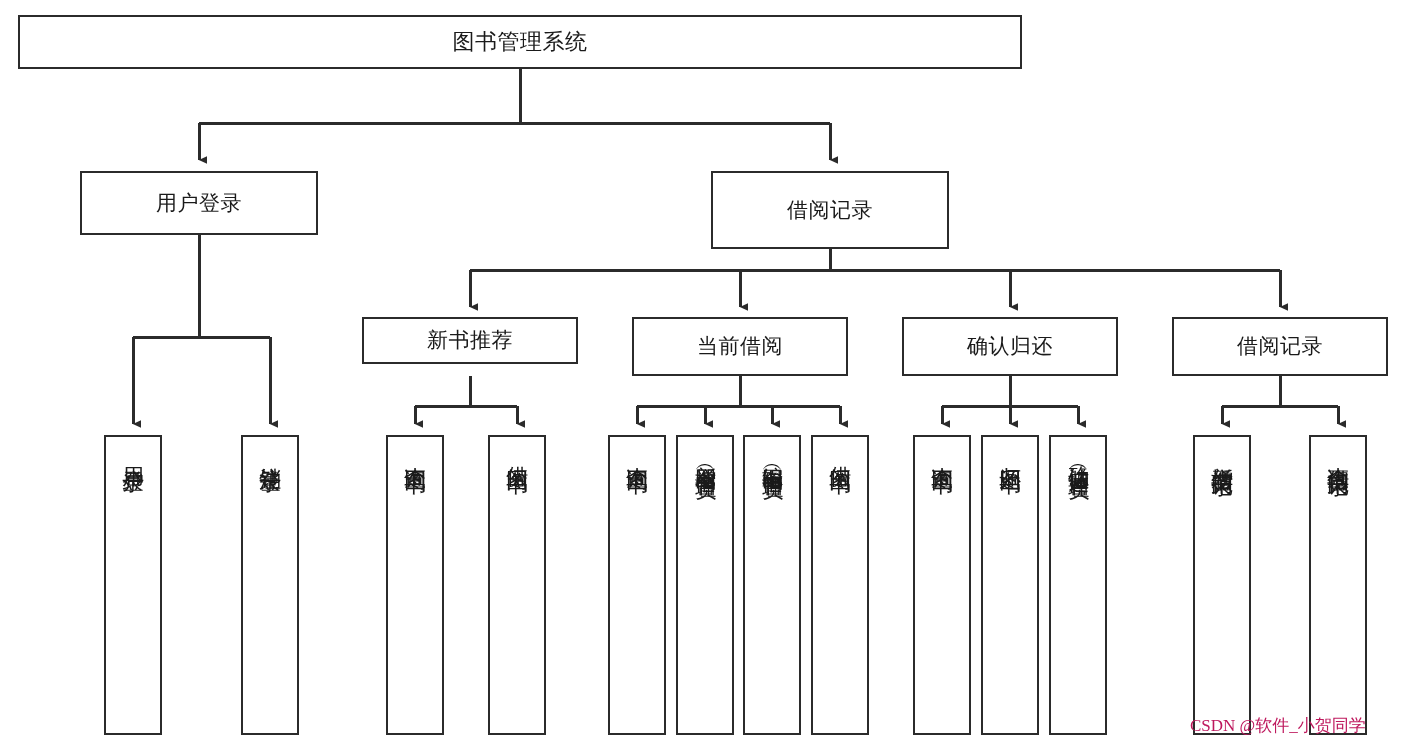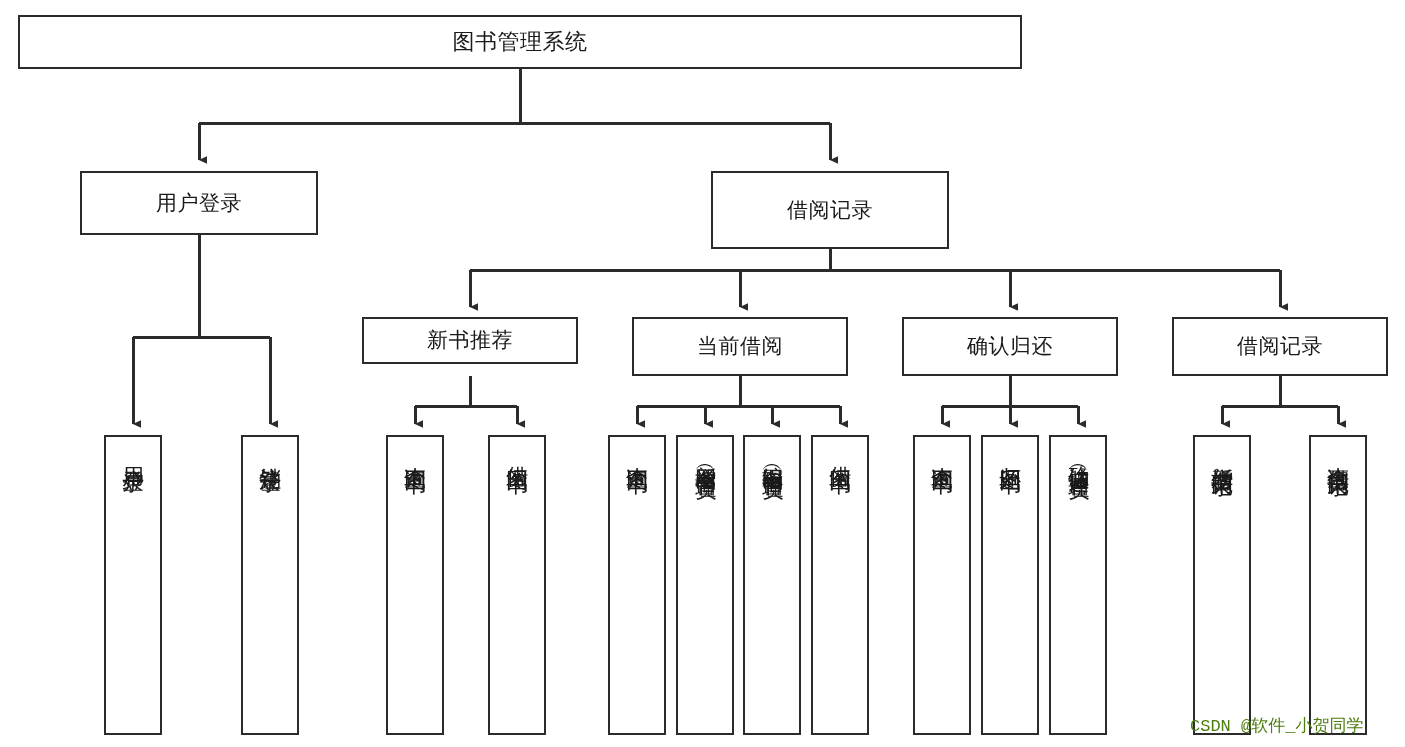--- a/index.html
+++ b/index.html
@@ -57,23 +57,23 @@
     white-space: nowrap;
   }
   .v-node.tall-text .node-label {
     font-size: 21px;
   }
   #watermark {
     position: absolute;
     left: 1190px;
     top: 714px;
     font-size: 17px;
-    color: #4d7c0f;
+    color: #be185d;
     white-space: nowrap;
-    font-family: Liberation Mono, monospace;
+    font-family: Liberation Serif, serif;
   }
 </style>
 </head>
 <body>
 
 <div id="canvas">
 
   <svg id="svg-layer" viewBox="0 0 1405 747" xmlns="http://www.w3.org/2000/svg">
     <defs>
       <marker id="arrowhead" markerWidth="9" markerHeight="9" refX="4.2" refY="8.4" orient="auto" markerUnits="userSpaceOnUse">

